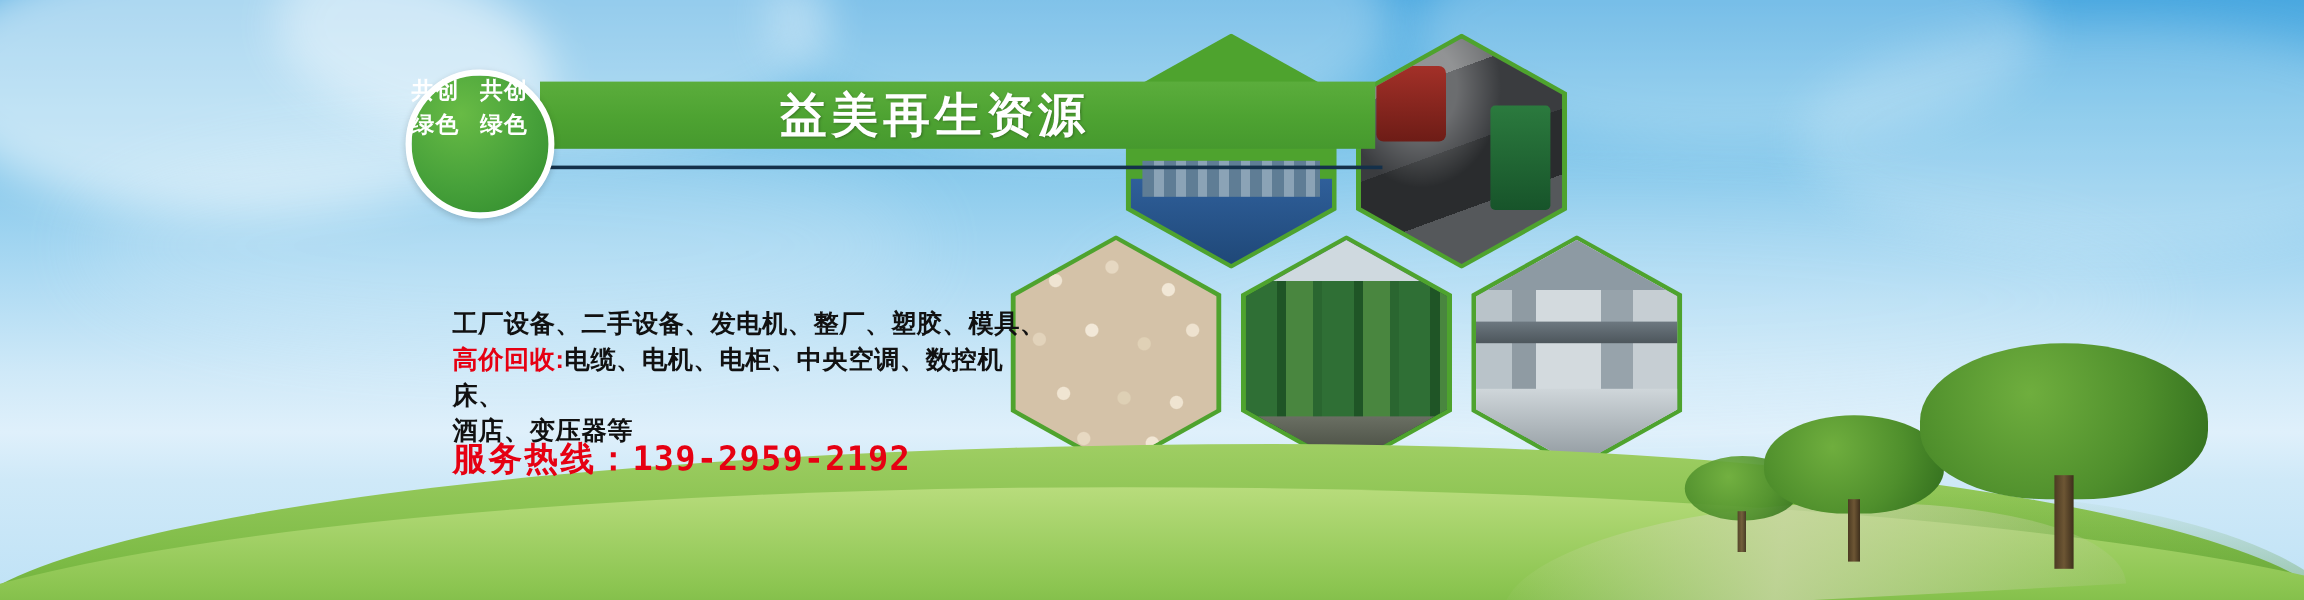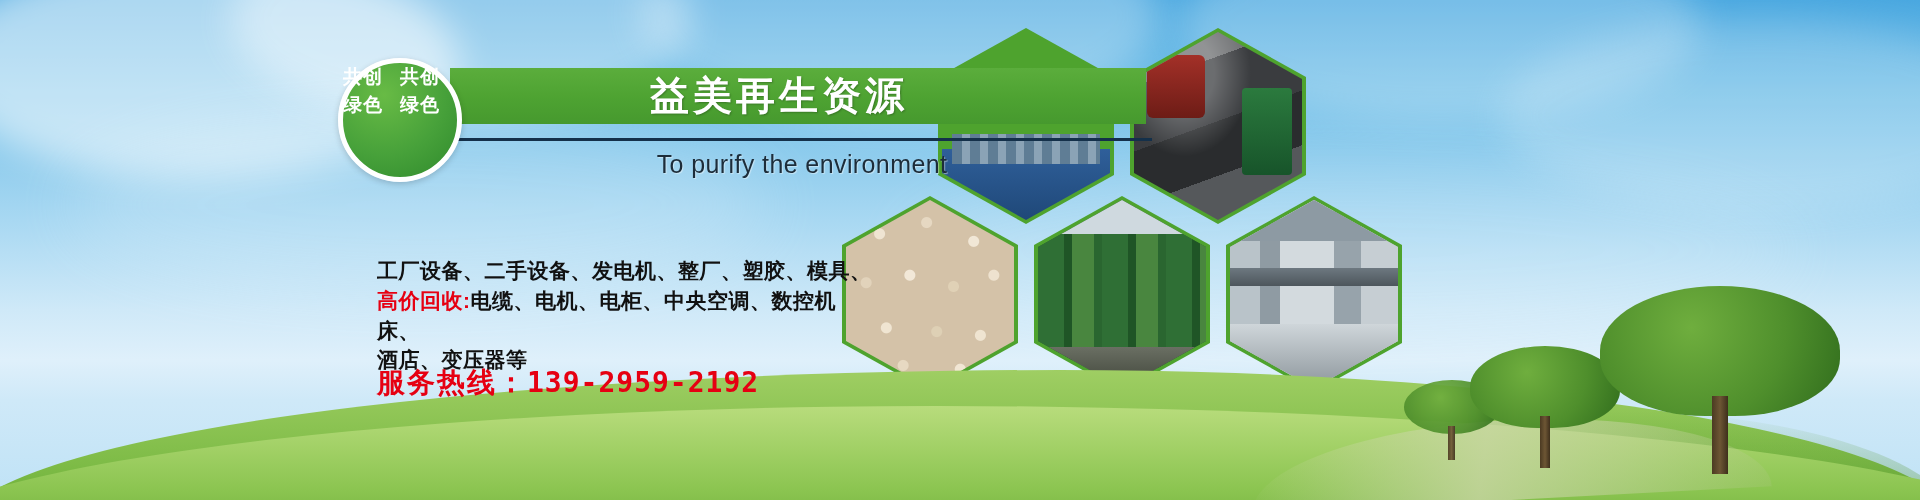--- a/index.html
+++ b/index.html
@@ -291,21 +291,20 @@
       <span>共创绿色</span>
       <span>共创绿色</span>
     </div>
 
     <div class="greenbar">
       <div class="title">益美再生资源</div>
     </div>
 
     <div class="slogan-wrap">
       <div class="rule"></div>
-      <div class="slogan-en">To purify the environment</div>
     </div>
 
     <div class="services">
       <div class="line">工厂设备、二手设备、发电机、整厂、塑胶、模具、</div>
       <div class="line">
         <span class="hl">高价回收:</span><span>电缆、电机、电柜、中央空调、数控机床、</span>
       </div>
       <div class="line">酒店、变压器等</div>
     </div>
 

